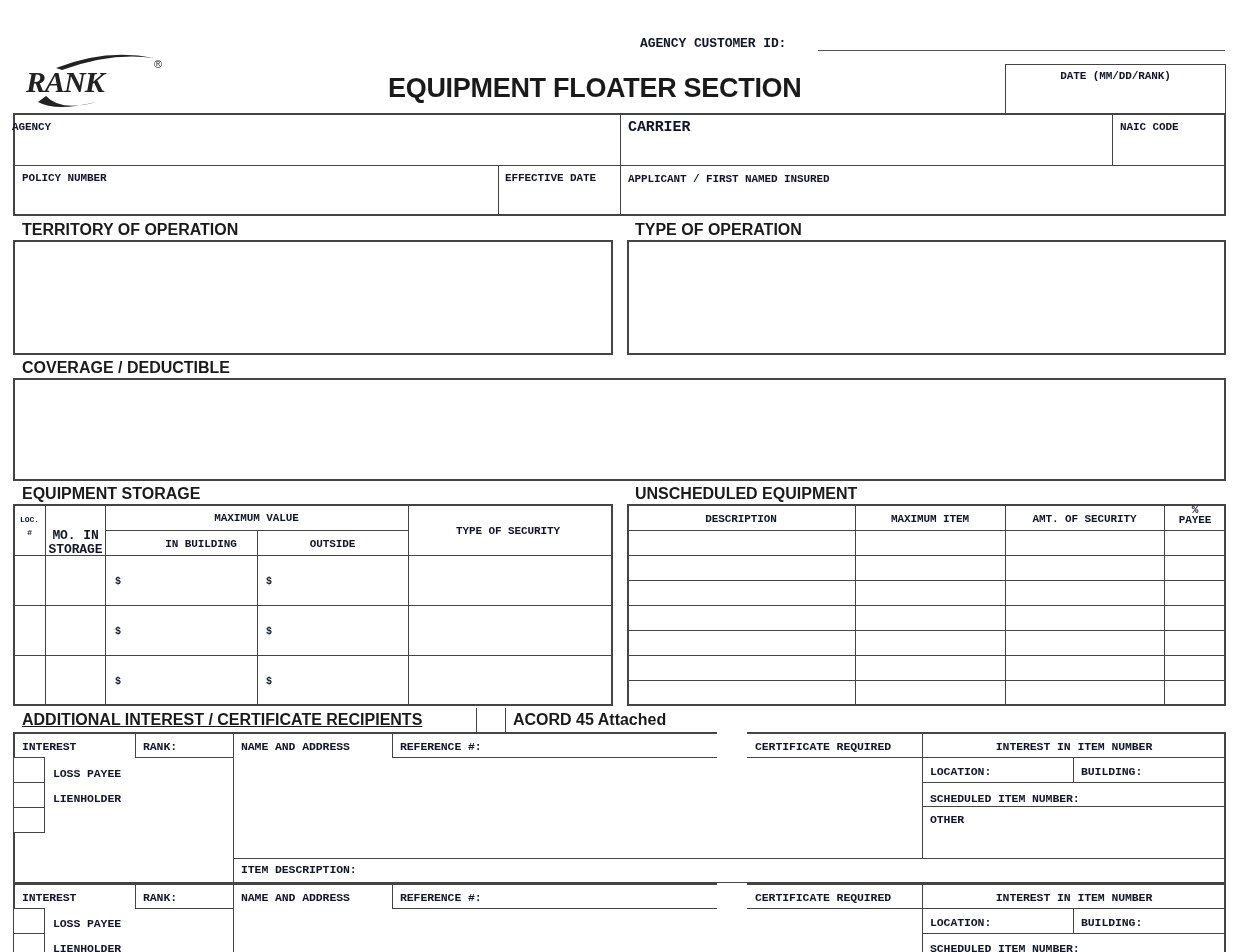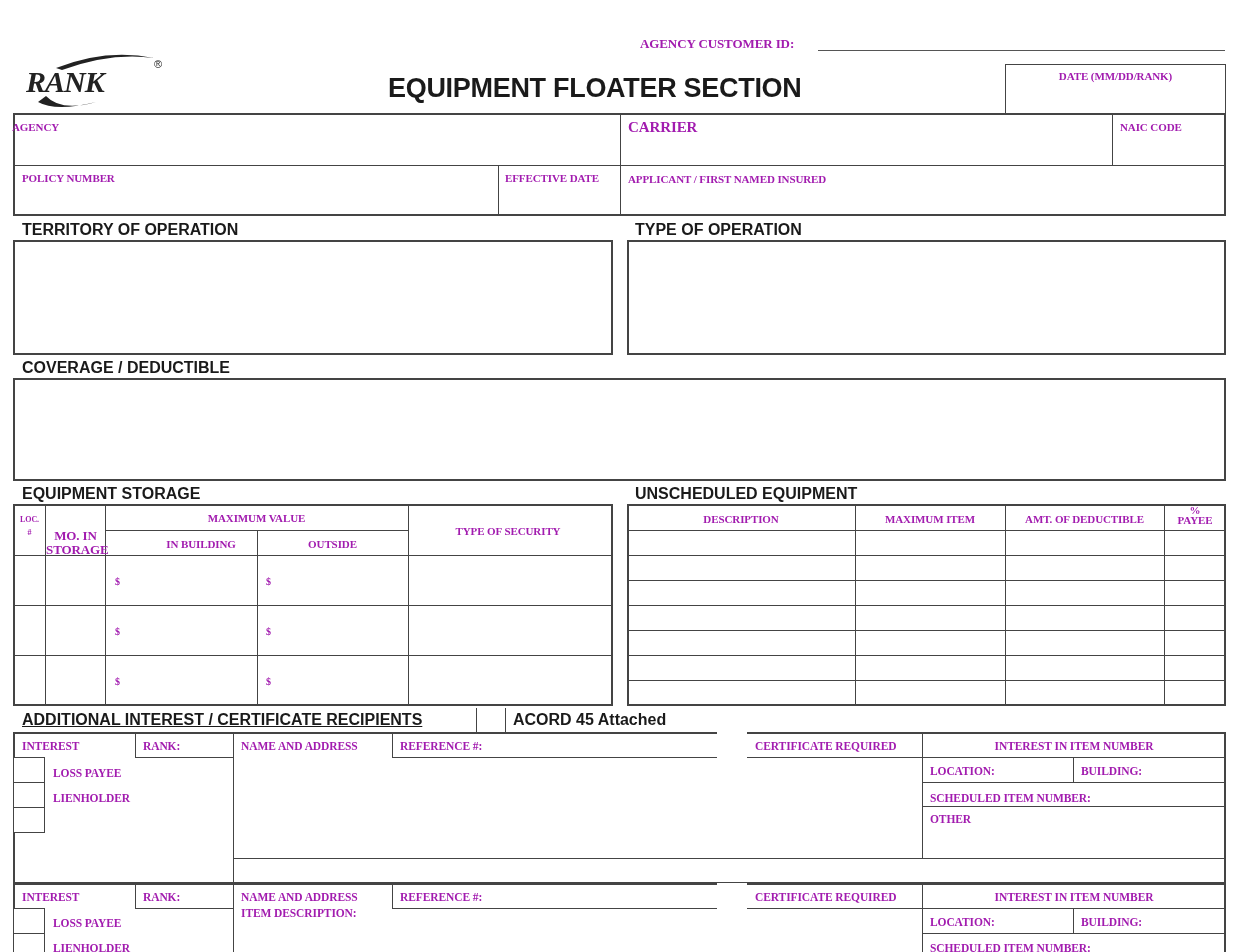--- a/index.html
+++ b/index.html
@@ -1,19 +1,19 @@
 <!DOCTYPE html>
 <html><head>
 <meta charset="utf-8">
 <style>
   * { box-sizing: border-box; margin: 0; padding: 0; }
   html, body { width: 1236px; height: 952px; background: #ffffff; overflow: hidden; }
   body { position: relative; font-family: "Liberation Sans", sans-serif; color: #1a1a1a; }
   .abs { position: absolute; }
-  .lbl { position: absolute; font-family: Liberation Serif, serif; font-weight: bold; font-size: 11px; color: #a21caf; white-space: nowrap; letter-spacing: -0.1px; }
+  .lbl { position: absolute; font-family: Liberation Mono, monospace; font-weight: bold; font-size: 11px; color: #0f172a; white-space: nowrap; letter-spacing: -0.1px; }
   .hd { position: absolute; font-family: "Liberation Sans", sans-serif; font-weight: bold; font-size: 16px; color: #1a1a1a; white-space: nowrap; }
   .box { position: absolute; border: 2px solid #444; background: transparent; }
   .hl { position: absolute; height: 0; border-top: 1.5px solid #444; }
   .vl { position: absolute; width: 0; border-left: 1.5px solid #444; }
   .field { position: absolute; background: transparent; border: none; outline: none; }
   .center { text-align: center; }
   .chk { position: absolute; border: 1.5px solid #444; background: #fff; }
 </style>
 </head>
 <body>
@@ -118,21 +118,21 @@
 <div class="vl" style="left:1164px; top:504px; height:202px;"></div>
 <div class="hl" style="left:627px; top:530px; width:599px;"></div>
 <div class="hl" style="left:627px; top:555px; width:599px;"></div>
 <div class="hl" style="left:627px; top:580px; width:599px;"></div>
 <div class="hl" style="left:627px; top:605px; width:599px;"></div>
 <div class="hl" style="left:627px; top:630px; width:599px;"></div>
 <div class="hl" style="left:627px; top:655px; width:599px;"></div>
 <div class="hl" style="left:627px; top:680px; width:599px;"></div>
 <div class="lbl center" style="left:627px; top:513px; width:228px;">DESCRIPTION</div>
 <div class="lbl center" style="left:855px; top:513px; width:150px;">MAXIMUM ITEM</div>
-<div class="lbl center" style="left:1005px; top:513px; width:159px;">AMT. OF DEDUCTIBLE</div>
+<div class="lbl center" style="left:1005px; top:513px; width:159px;">AMT. OF SECURITY</div>
 <div class="lbl center" style="left:1164px; top:505px; width:62px; font-size:11px; line-height:10px;">
   <div>%</div>
   <div>PAYEE</div>
 </div>
 
 <div class="field" style="left:629px; top:532px; width:595px; height:22px;"></div>
 <div class="field" style="left:629px; top:557px; width:595px; height:22px;"></div>
 <div class="field" style="left:629px; top:582px; width:595px; height:22px;"></div>
 <div class="field" style="left:629px; top:607px; width:595px; height:22px;"></div>
 <div class="field" style="left:629px; top:632px; width:595px; height:22px;"></div>
@@ -167,21 +167,21 @@
 <div class="lbl" style="left:400px; top:740px; font-size:11.5px;">REFERENCE #:</div>
 <div class="chk" style="left:717px; top:732px; width:30px; height:26px; border:none;"></div>
 <div class="lbl" style="left:755px; top:740px; font-size:11.5px;">CERTIFICATE REQUIRED</div>
 <div class="lbl center" style="left:922px; top:740px; width:304px; font-size:11.5px;">INTEREST IN ITEM NUMBER</div>
 <div class="lbl" style="left:53px; top:767px; font-size:11.5px;">LOSS PAYEE</div>
 <div class="lbl" style="left:53px; top:792px; font-size:11.5px;">LIENHOLDER</div>
 <div class="lbl" style="left:930px; top:765px; font-size:11.5px;">LOCATION:</div>
 <div class="lbl" style="left:1081px; top:765px; font-size:11.5px;">BUILDING:</div>
 <div class="lbl" style="left:930px; top:792px; font-size:11.5px;">SCHEDULED ITEM NUMBER:</div>
 <div class="lbl" style="left:930px; top:813px; font-size:11.5px;">OTHER</div>
-<div class="lbl" style="left:241px; top:907px; font-size:11.5px;">ITEM DESCRIPTION:</div>
+<div class="lbl" style="left:241px; top:863px; font-size:11.5px;">ITEM DESCRIPTION:</div>
 <div class="field" style="left:236px; top:760px; width:684px; height:96px;"></div>
 <div class="field" style="left:185px; top:735px; width:46px; height:21px;"></div>
 
 <div class="box" style="left:13px; top:883px; width:1213px; height:80px; border-bottom:none;"></div>
 <div class="vl" style="left:135px; top:883px; height:26px;"></div>
 <div class="vl" style="left:233px; top:883px; height:69px;"></div>
 <div class="vl" style="left:392px; top:883px; height:26px;"></div>
 <div class="vl" style="left:717px; top:883px; height:26px;"></div>
 <div class="vl" style="left:746px; top:883px; height:26px;"></div>
 <div class="vl" style="left:922px; top:883px; height:69px;"></div>

